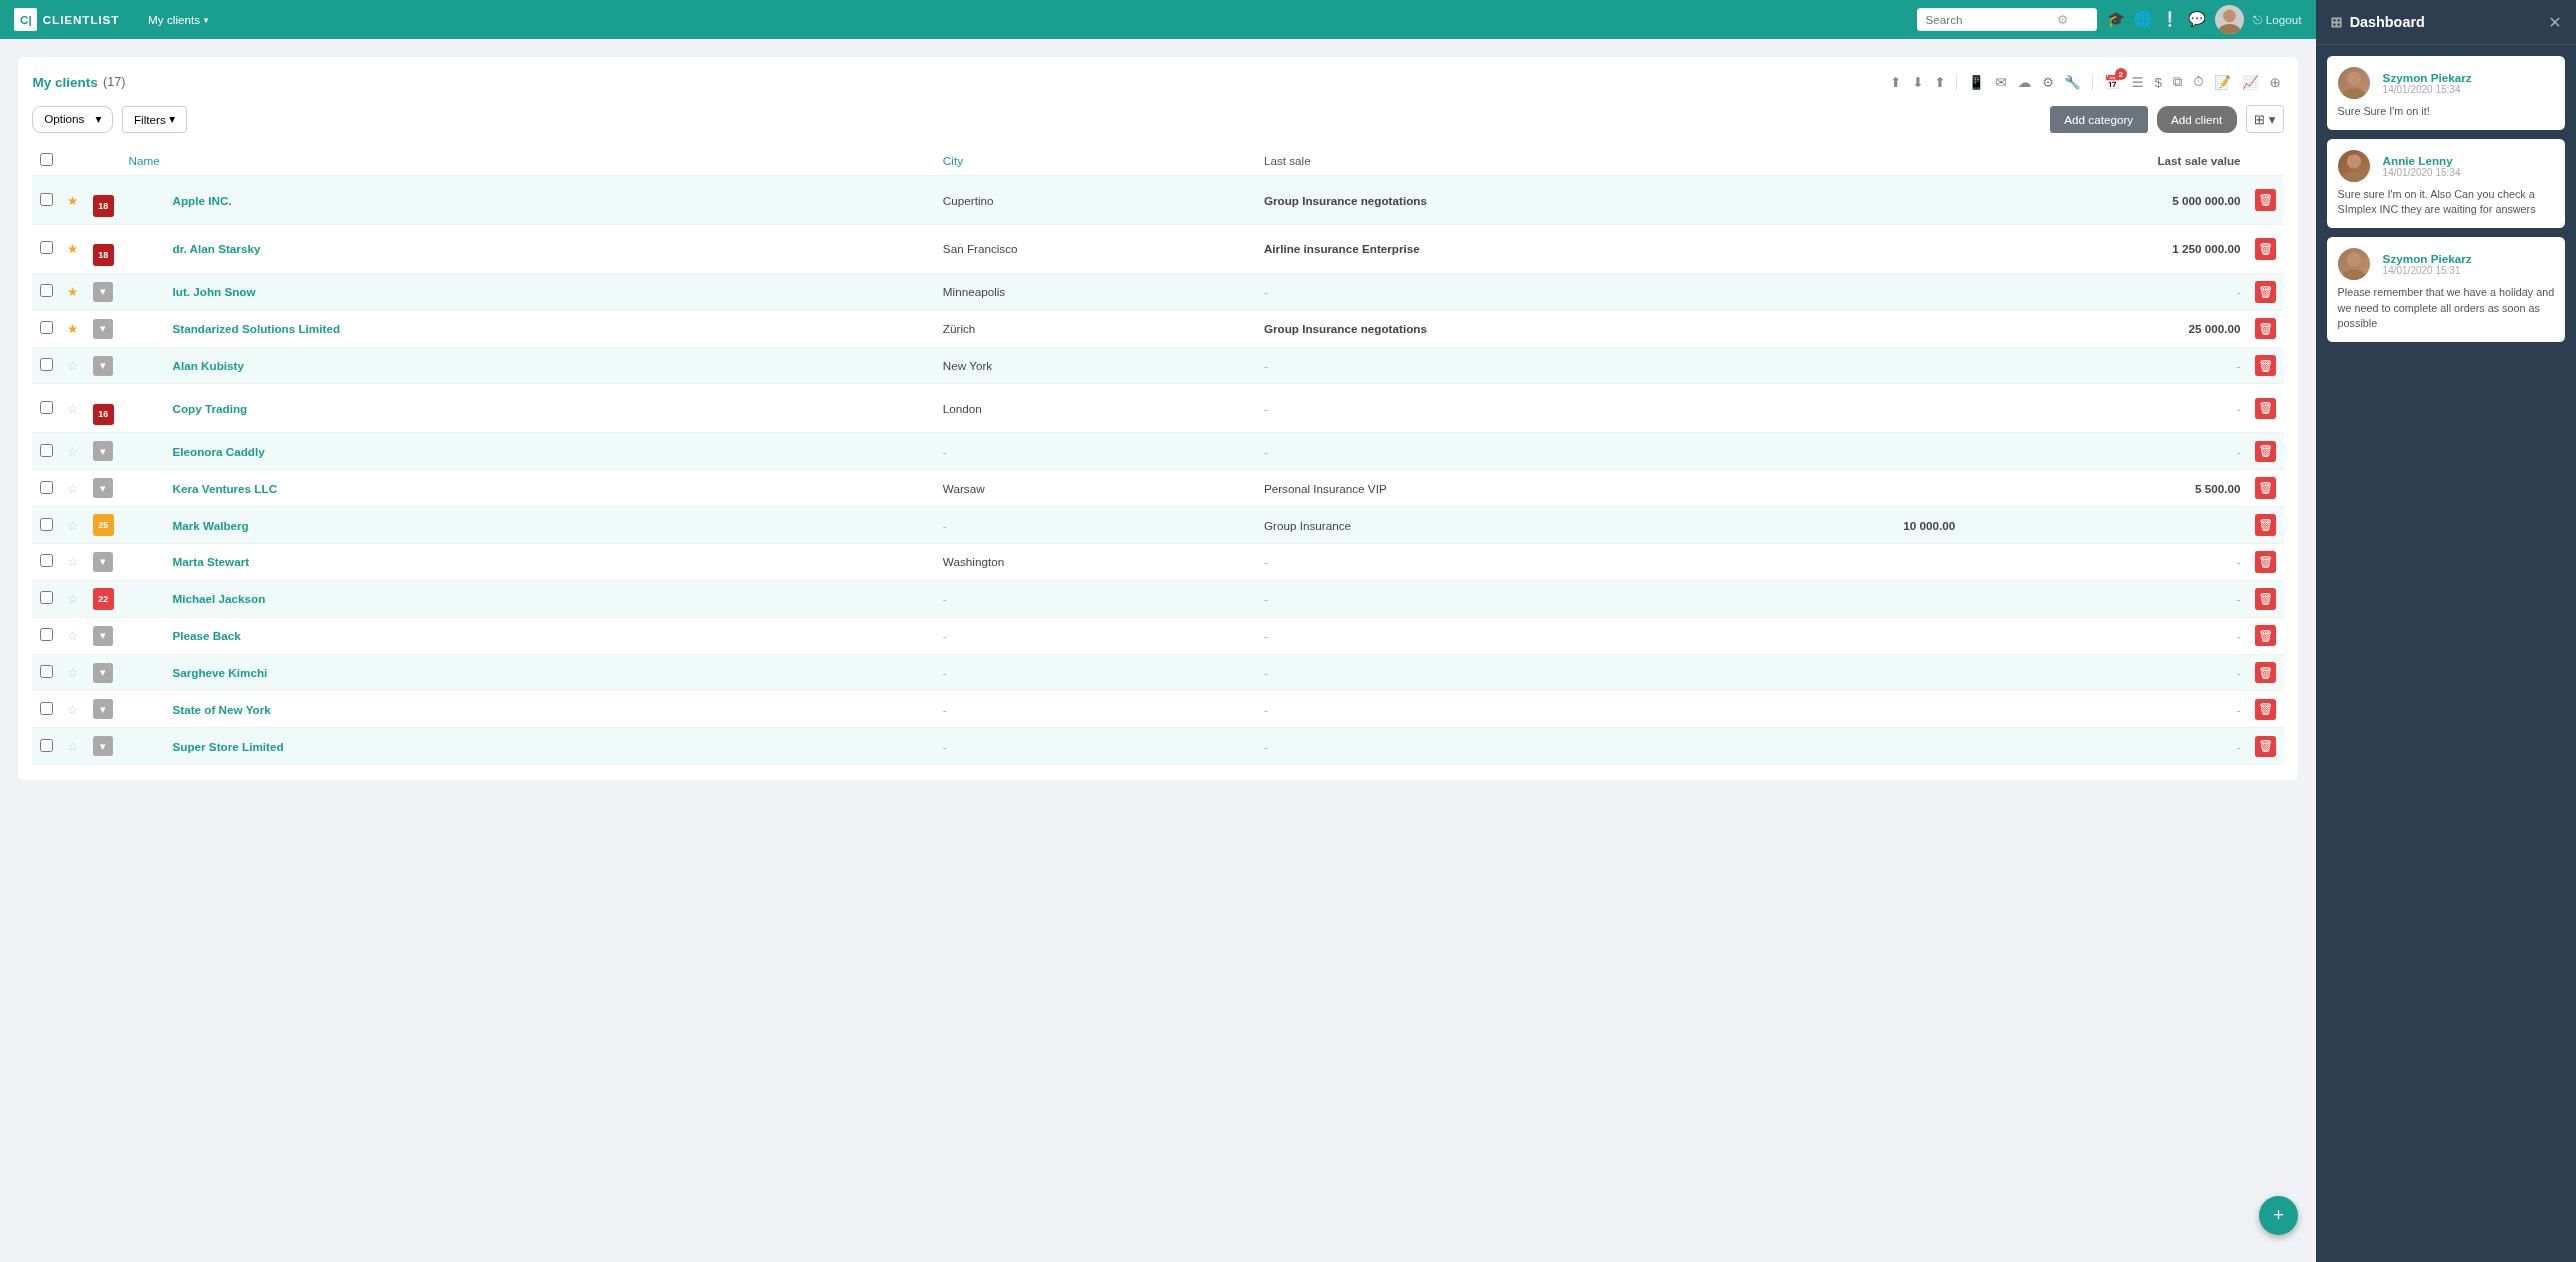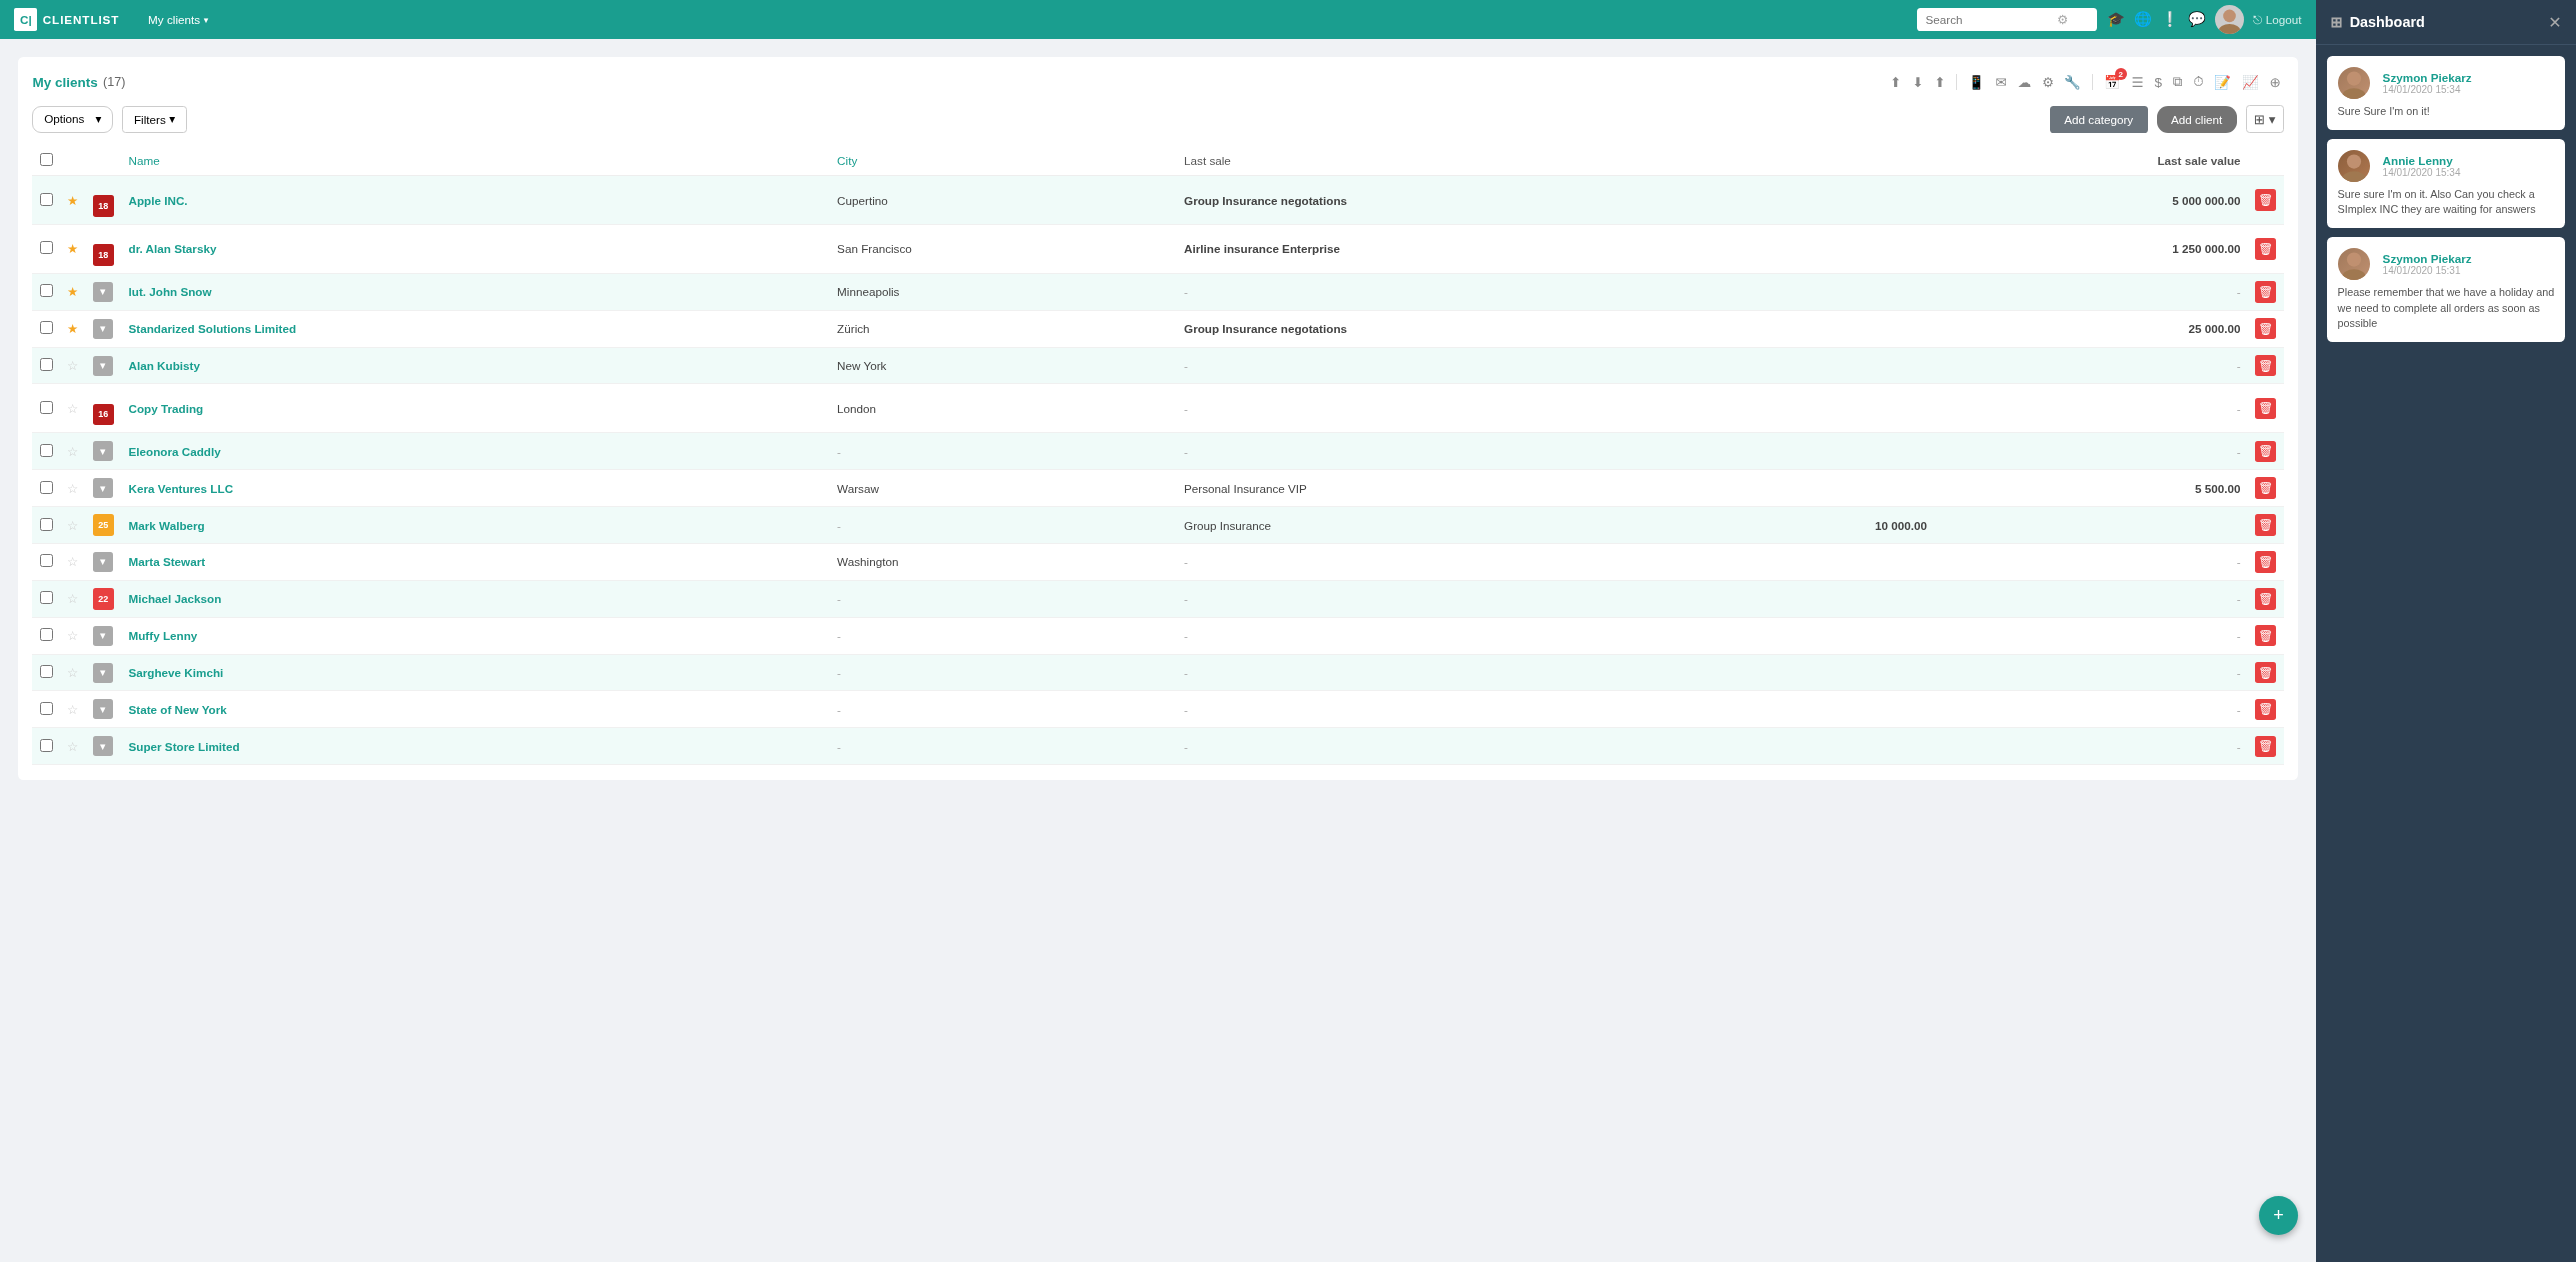--- a/index.html
+++ b/index.html
@@ -46,21 +46,21 @@
     
     table { width: 100%; border-collapse: collapse; }
     thead th { font-size: 11.7px; color: #555; font-weight: 500; padding: 7.2px 7.2px; text-align: left; border-bottom: 0.9px solid #eee; }
     thead th.sortable { color: #1a9e8f; cursor: pointer; }
     tbody tr { border-bottom: 0.9px solid #f0f0f0; }
     tbody tr.highlighted { background: #f0fbf9; }
     tbody td { padding: 7.2px 7.2px; font-size: 11.7px; color: #444; vertical-align: middle; }
     .cb-cell { width: 27px; }
     .star-cell { width: 21.5px; }
     .icon-cell { width: 25px; }
-    .client-name { color: #1a9e8f; font-weight: 600; cursor: pointer; }
+    .client-name { color: #1a9e8f; font-weight: 600; cursor: pointer; margin-left: 44px; }
     .star-icon { color: #f5a623; font-size: 12.6px; }
     .star-empty { color: #ccc; font-size: 12.6px; }
     .badge-calendar { width: 21.5px; height: 21.5px; border-radius: 2.7px; display: flex; align-items: center; justify-content: center; font-size: 9px; font-weight: bold; color: #fff; }
     .badge-blue { background: #b91c1c; margin-top: 12px; }
     .badge-orange { background: #f5a623; }
     .badge-red { background: #e84040; }
     .badge-gray { background: #aaa; color: #fff; font-size: 10.8px; border-radius: 2.7px; width: 20px; height: 20px; display: flex; align-items: center; justify-content: center; cursor: pointer; }
     .sale-bold { font-weight: 600; }
     .sale-value { font-weight: 600; }
     .dash { color: #aaa; }
@@ -347,21 +347,21 @@
     <td>
                 <button class="delete-btn">🗑</button>
               </td>
   </tr>
             <tr>
     <td class="cb-cell"><input type="checkbox" style=""></td>
     <td class="star-cell"><span class="star-empty">☆</span></td>
     <td class="icon-cell">
                 <div class="badge-gray">▾</div>
               </td>
-    <td><span class="client-name">Muffy Lenny</span></td>
+    <td><span class="client-name">Please Back</span></td>
     <td><span class="dash">-</span></td>
     <td><span class="dash">-</span></td>
     <td style="text-align:right;"><span class="dash">-</span></td>
     <td>
                 <button class="delete-btn">🗑</button>
               </td>
   </tr>
             <tr class="highlighted">
     <td class="cb-cell"><input type="checkbox" style=""></td>
     <td class="star-cell"><span class="star-empty">☆</span></td>

